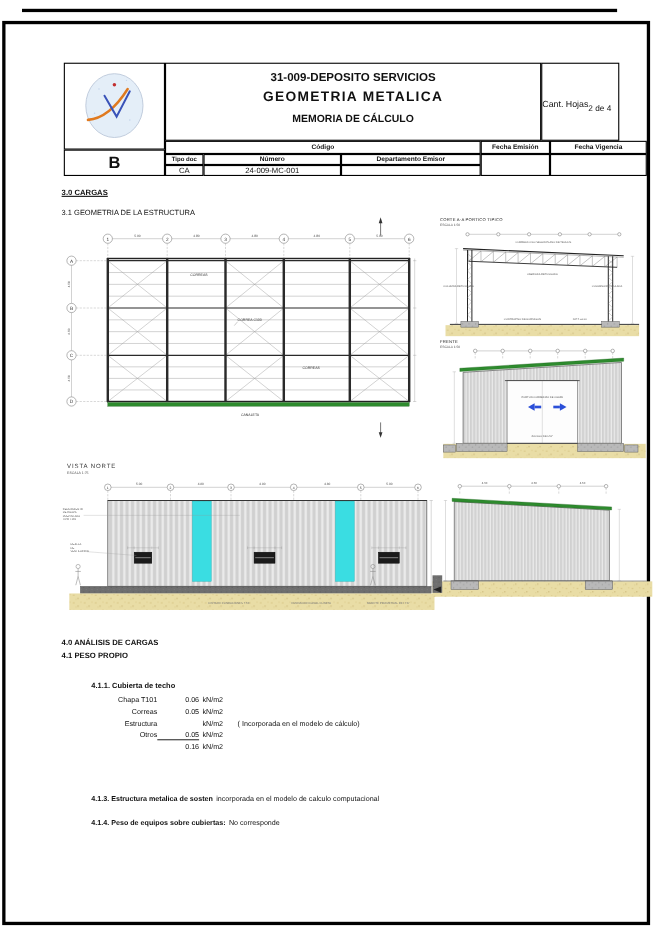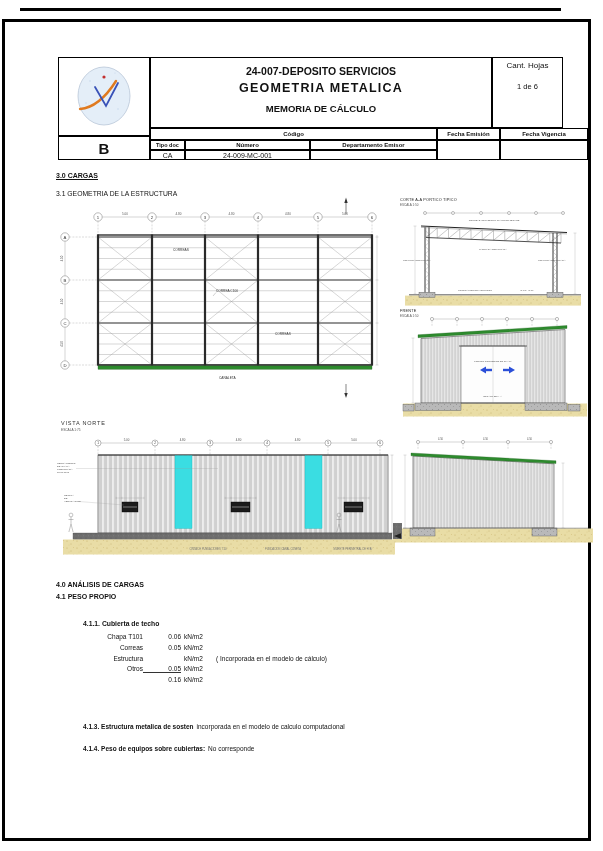--- a/index.html
+++ b/index.html
@@ -7,21 +7,21 @@
   .topline{position:absolute;left:20px;top:8px;width:541px;height:3px;background:#000;}
   .frame{position:absolute;left:2px;top:19px;width:589px;height:822px;border:3px solid #000;box-sizing:border-box;}
   .hdr{position:absolute;left:58px;top:57px;width:530px;height:103px;}
   .hc{position:absolute;box-sizing:border-box;border:1px solid #000;display:flex;align-items:center;justify-content:center;overflow:hidden;}
   .hlbl{font-weight:bold;font-size:6px;}
   .hval{font-size:7px;}
   .titlecell{flex-direction:column;justify-content:flex-start;}
   .t1{font-size:10.5px;font-weight:bold;margin-top:7px;}
   .t2{font-size:12.5px;font-weight:bold;letter-spacing:1.2px;margin-top:4px;}
   .t3{font-size:9.5px;font-weight:bold;margin-top:8px;}
-  .cantcell{flex-direction:column;justify-content:flex-start;}
+  .cantcell{flex-direction:row;justify-content:flex-start;}
   .cl{font-size:8px;margin-top:3px;}
   .cv{font-size:7.5px;margin-top:12px;}
   .bcell{font-size:15px;font-weight:bold;}
   .h1{position:absolute;font-size:7px;font-weight:bold;text-decoration:underline;}
   .h1b{position:absolute;font-size:7px;font-weight:bold;}
   .h2{position:absolute;font-size:6.8px;}
   .h3{position:absolute;font-size:6.8px;font-weight:bold;}
   .ltable{position:absolute;left:83px;top:633px;font-size:6.5px;}
   .lrow{display:flex;height:10.8px;align-items:flex-start;}
   .li{width:60px;text-align:right;}
@@ -92,27 +92,27 @@
         <circle cx="55" cy="14" r="0.6" fill="#c3d4ea"></circle>
       <path d="M 20 50 C 32 49 44 41 56 22" fill="none" stroke="#e07a20" stroke-width="2.4" stroke-linecap="round"></path>
       <path d="M 35 28 L 46 47 L 58 24" fill="none" stroke="#3952b8" stroke-width="1.8" stroke-linecap="round"></path>
       <circle cx="44" cy="18" r="1.6" fill="#c23030"></circle>
     </svg>
   </div>
   <div class="hc bcell" style="left:0;top:79px;width:92px;height:24px;">
     <span>B</span>
   </div>
   <div class="hc titlecell" style="left:92px;top:0;width:342px;height:71px;">
-    <div class="t1">24-007-DEPOSITO SERVICIOS</div>
+    <div class="t1">31-009-DEPOSITO SERVICIOS</div>
     <div class="t2">GEOMETRIA METALICA</div>
     <div class="t3">MEMORIA DE CÁLCULO</div>
   </div>
   <div class="hc cantcell" style="left:434px;top:0;width:71px;height:71px;">
     <div class="cl">Cant. Hojas</div>
-    <div class="cv">1 de 6</div>
+    <div class="cv">2 de 4</div>
   </div>
   <div class="hc hlbl" style="left:92px;top:71px;width:287px;height:12px;">
     <span>Código</span>
   </div>
   <div class="hc hlbl" style="left:379px;top:71px;width:63px;height:12px;">
     <span>Fecha Emisión</span>
   </div>
   <div class="hc hlbl" style="left:442px;top:71px;width:88px;height:12px;">
     <span>Fecha Vigencia</span>
   </div>

